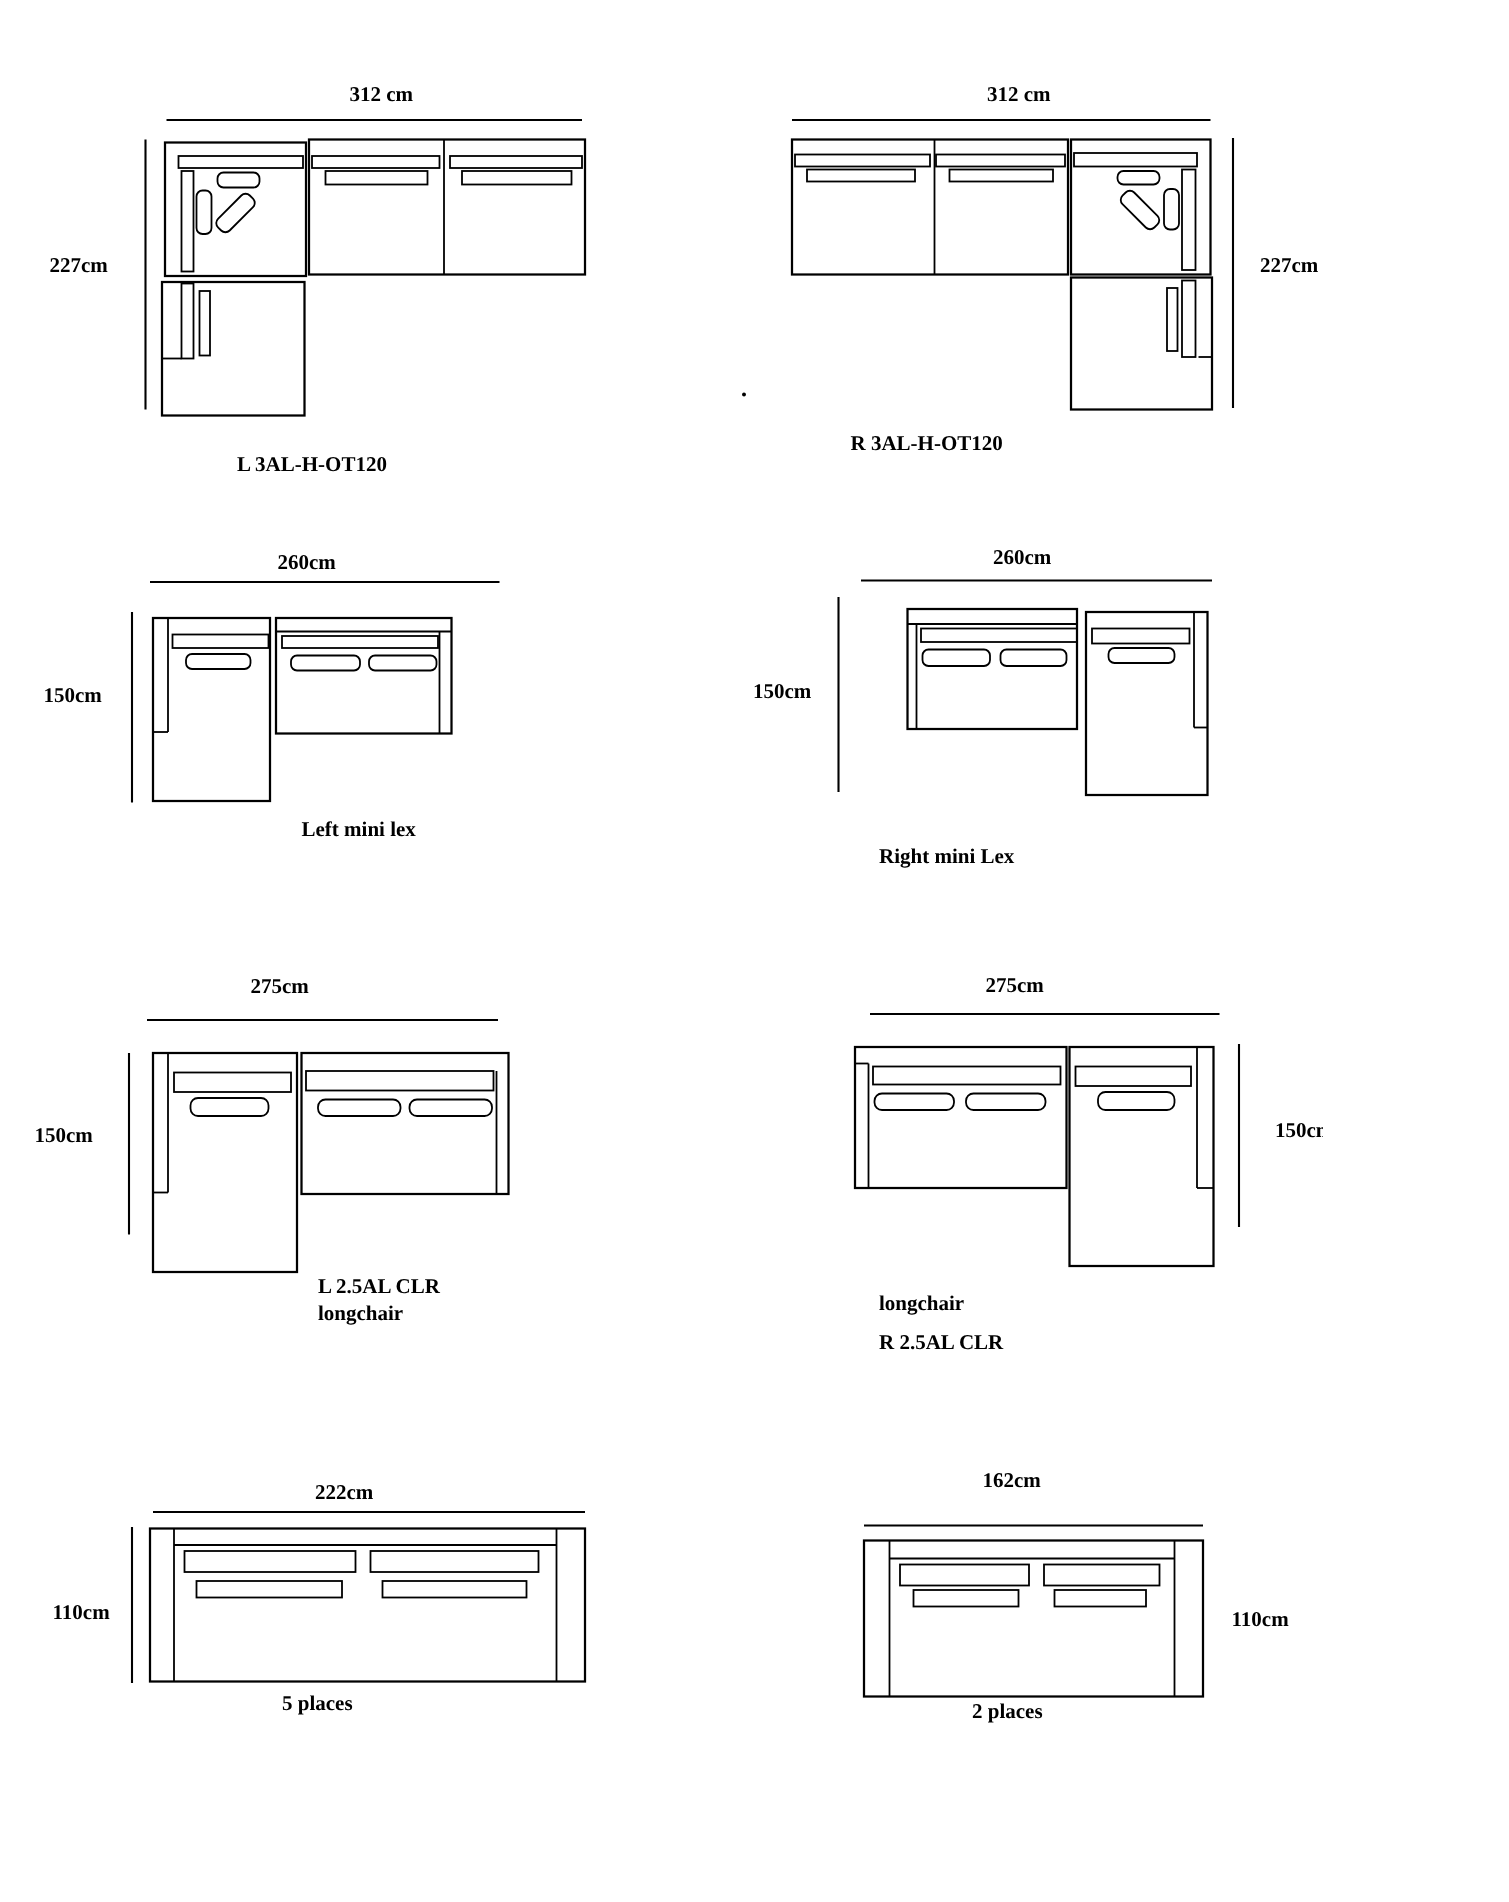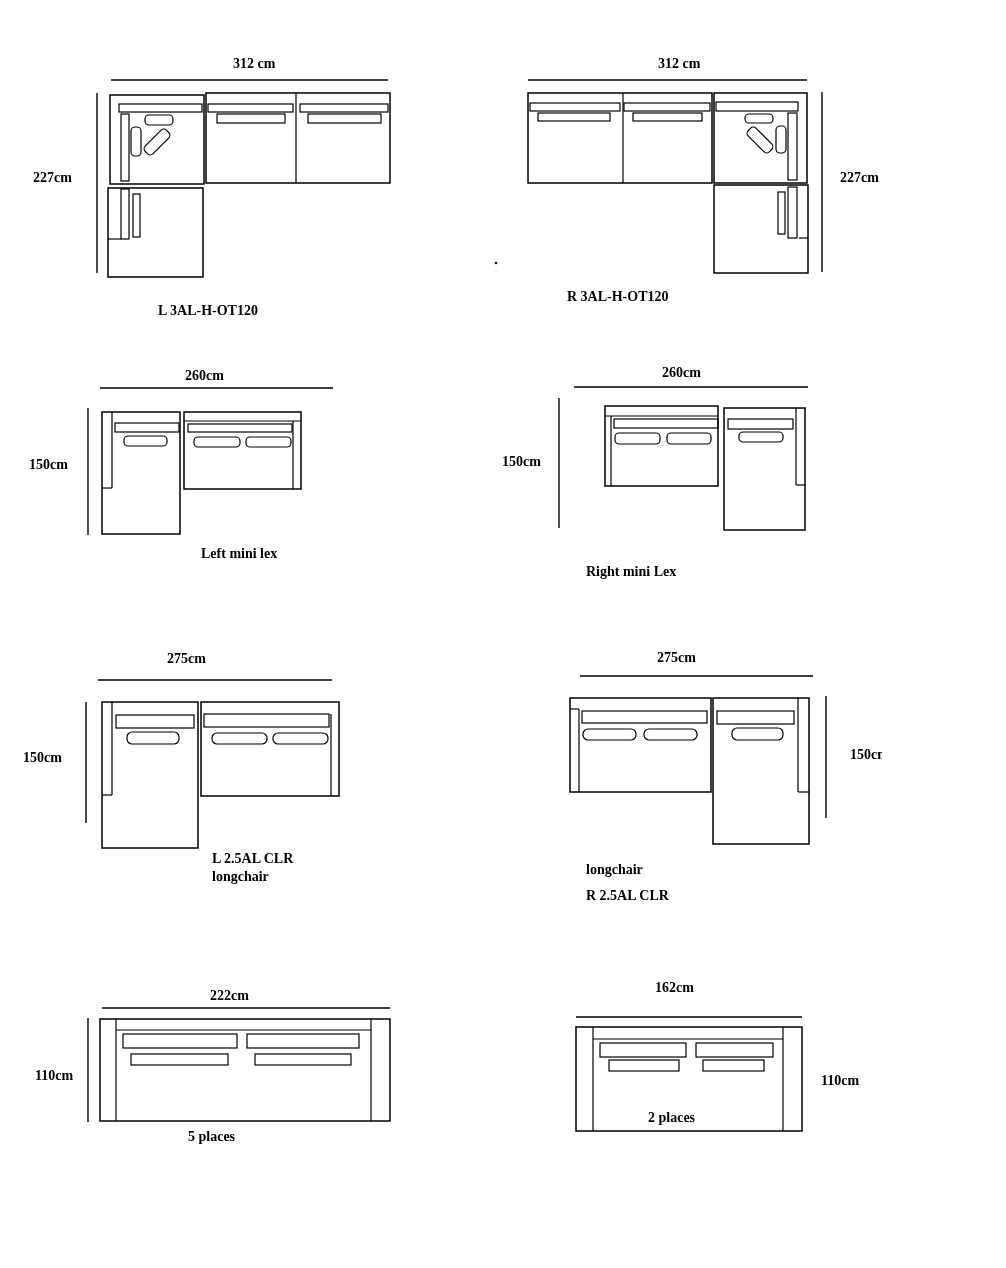--- a/index.html
+++ b/index.html
@@ -183,15 +183,15 @@
   <div class="lbl" style="left:850px; top:747px">150cm</div>
   <div class="lbl" style="left:586px; top:888px">R 2.5AL CLR</div>
   <div class="lbl" style="left:586px; top:862px">longchair</div>
 
   <div class="lbl" style="left:210px; top:988px">222cm</div>
   <div class="lbl" style="left:35px;  top:1068px">110cm</div>
   <div class="lbl" style="left:188px; top:1129px">5 places</div>
 
   <div class="lbl" style="left:655px; top:980px">162cm</div>
   <div class="lbl" style="left:821px; top:1073px">110cm</div>
-  <div class="lbl" style="left:648px; top:1110px">2 places</div>
+  <div class="lbl" style="left:648px; top:1134px">2 places</div>
 
 </div>
 
 </body></html>

